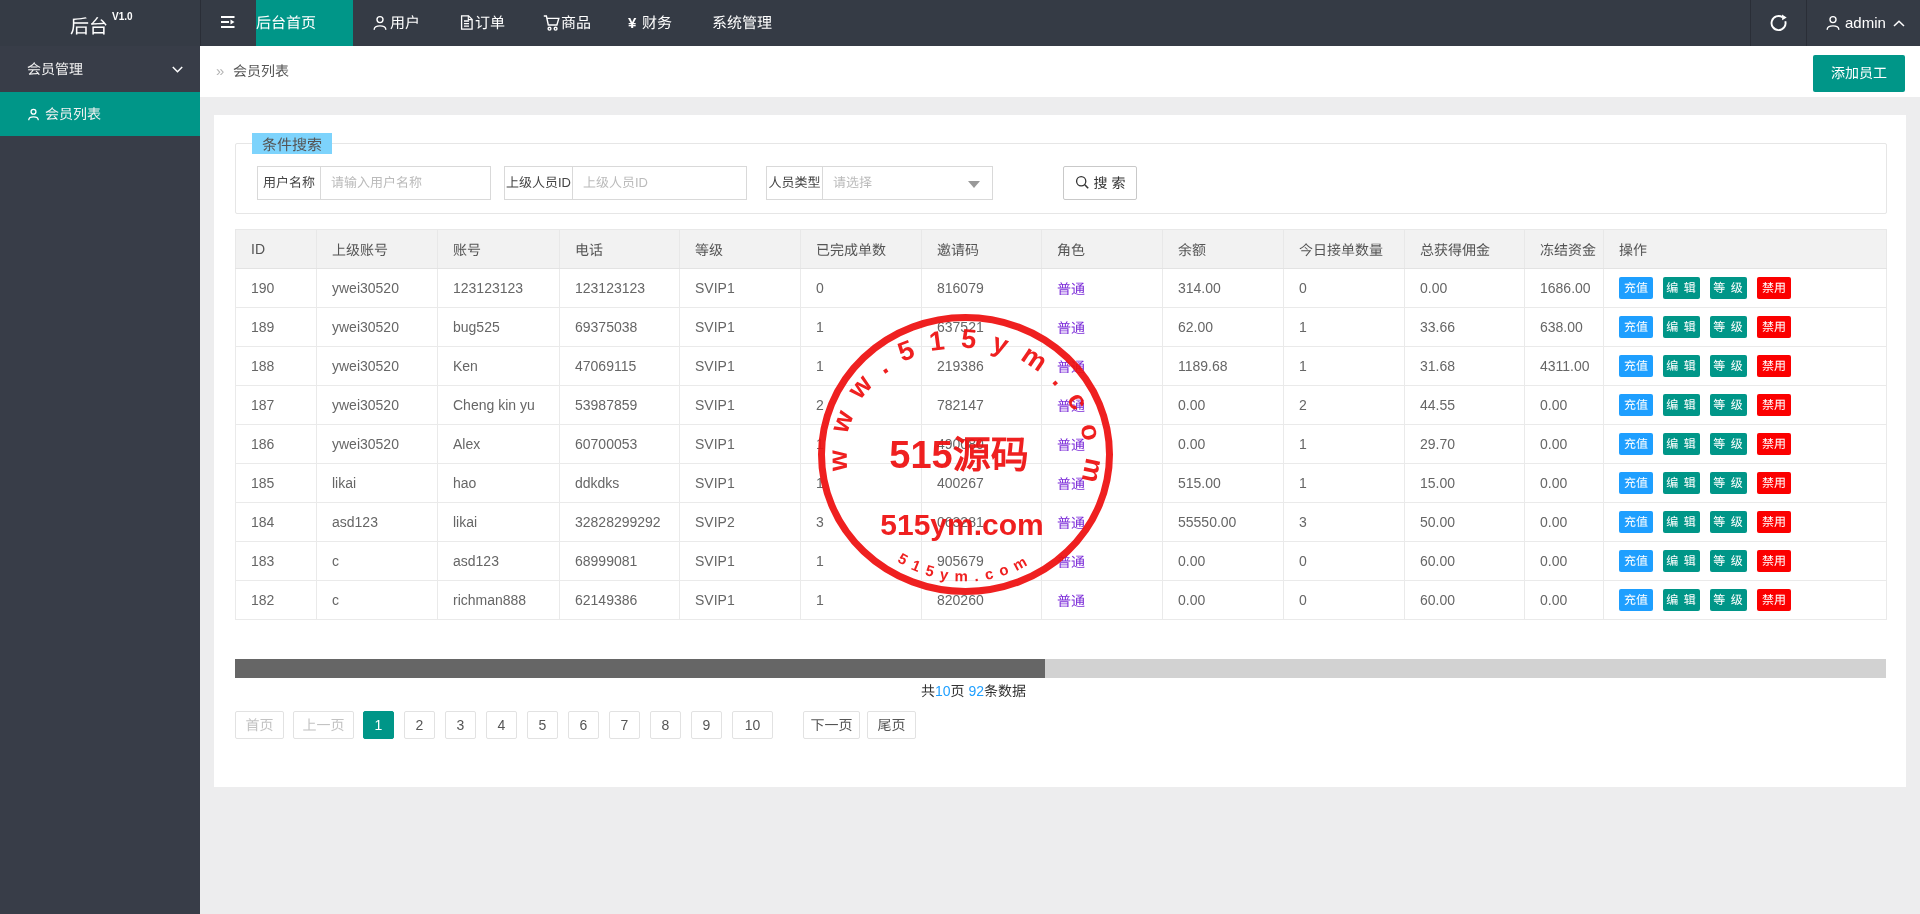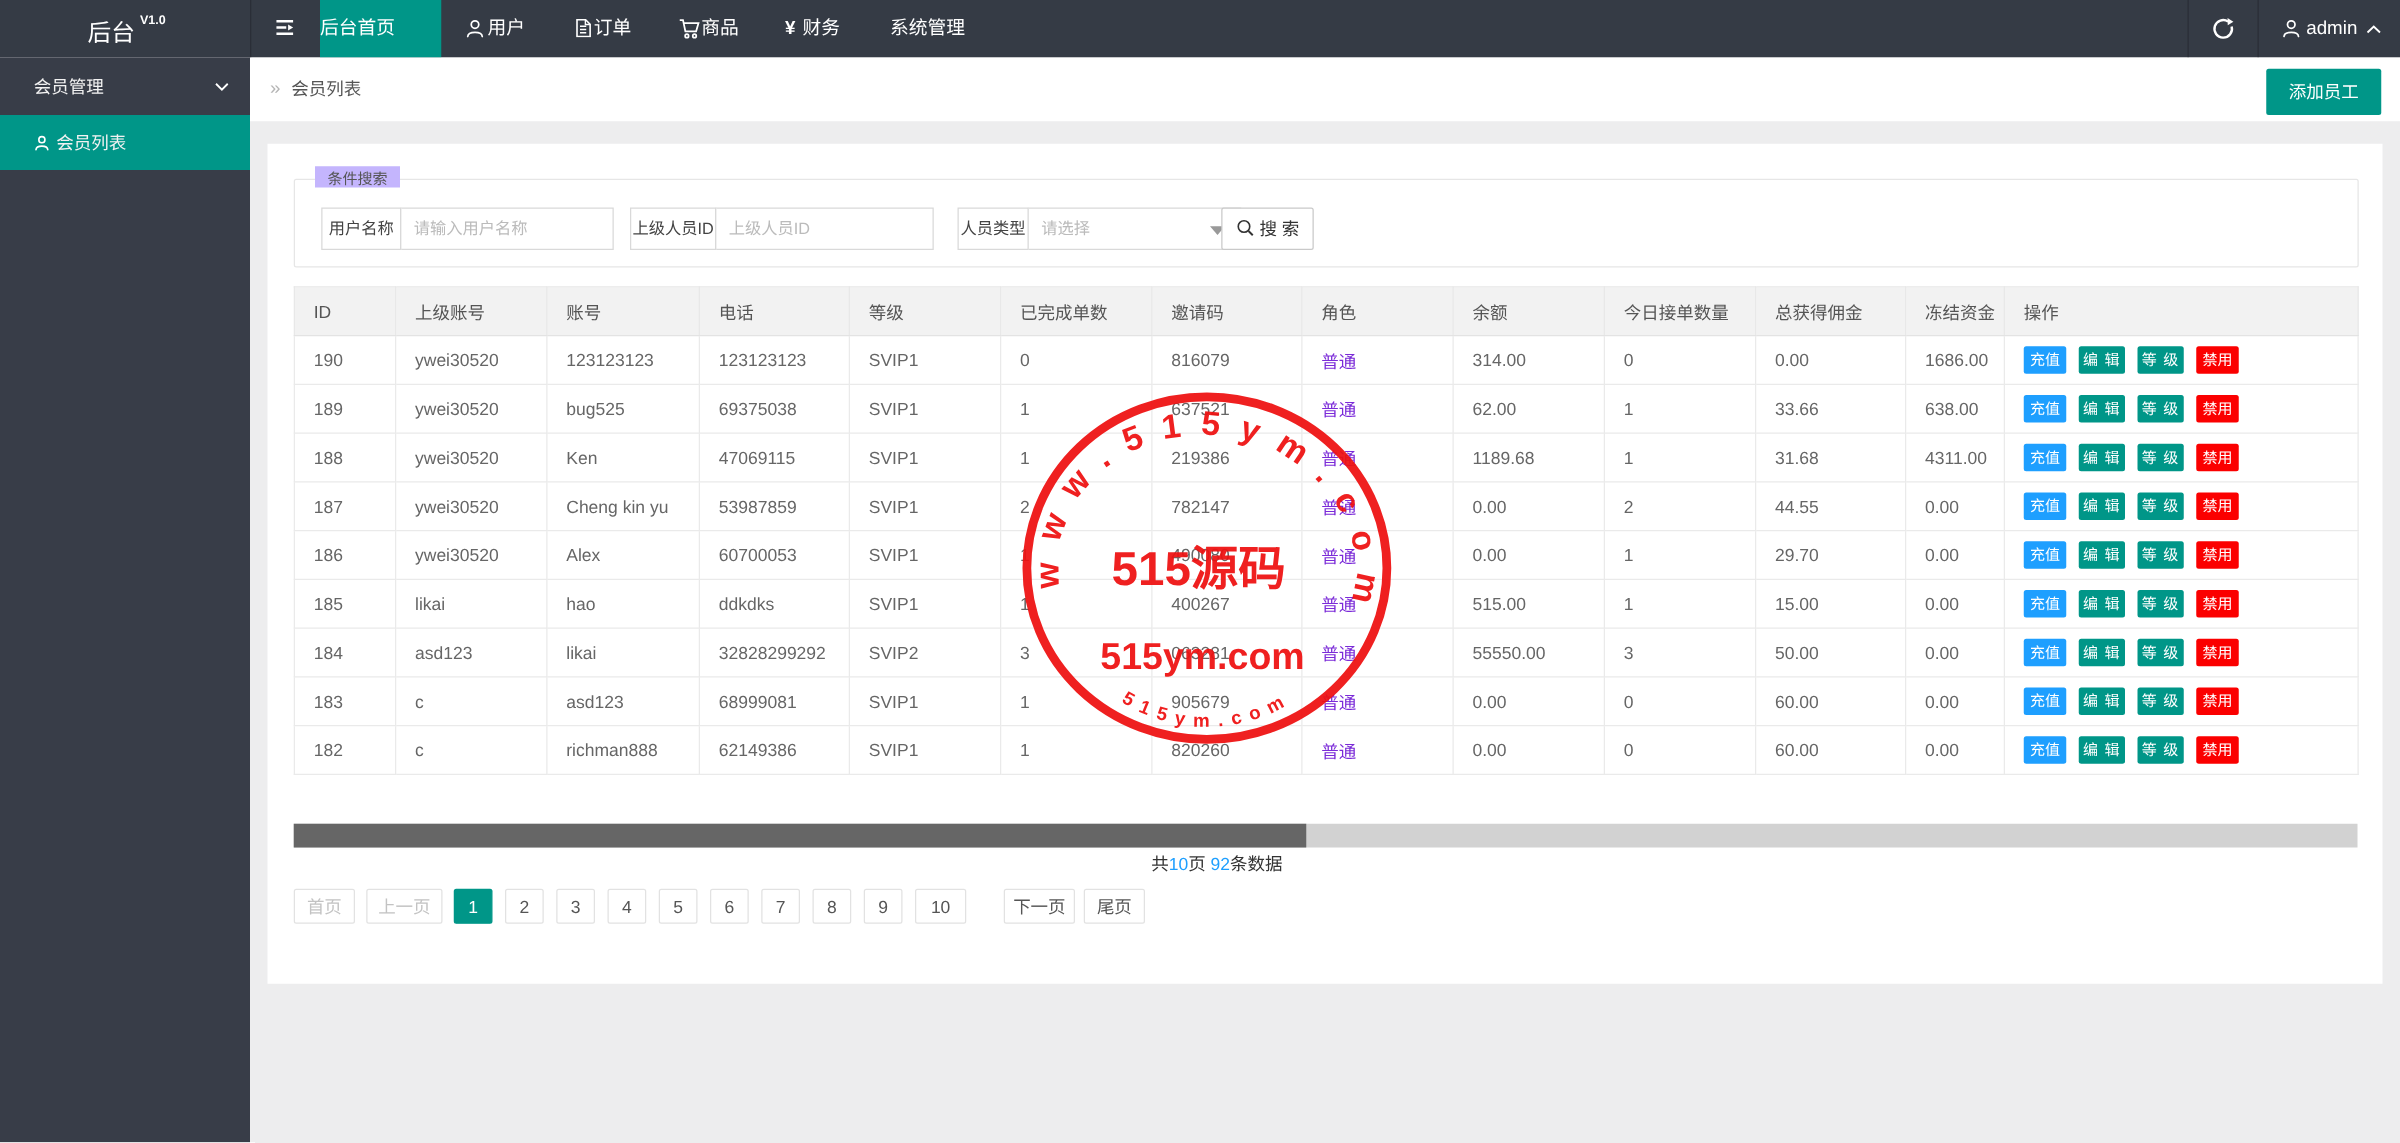--- a/index.html
+++ b/index.html
@@ -18,21 +18,21 @@
   .navicon { position:absolute; top:15px; }
   
   #side { position:absolute; left:0; top:46px; width:200px; height:868px; background:#383D48; }
   .sitem { position:absolute; left:0; width:200px; color:#F2F2F2; font-size:14px; }
   
   #crumb { position:absolute; left:200px; top:46px; width:1720px; height:51px; background:#fff; }
   
   #card { position:absolute; left:214px; top:115px; width:1692px; height:672px; background:#fff; }
   
   #fset { position:absolute; left:235px; top:143px; width:1652px; height:71px; border:1px solid #E6E6E6; border-radius:2px; }
-  #legend { position:absolute; left:252px; top:133px; background:#c4b5fd; padding:0 10px; font-size:12px; color:#555; }
+  #legend { position:absolute; left:252px; top:133px; background:#7dd3fc; padding:0 10px; font-size:15px; color:#555; }
   .lbl { position:absolute; top:166px; height:34px; border:1px solid #D9D9D9; background:#fff; font-size:13px; color:#444; text-align:center; line-height:32px; z-index:2; }
   .inp { position:absolute; top:166px; height:34px; border:1px solid #D9D9D9; background:#fff; font-size:13px; color:#BBB; line-height:32px; padding-left:10px; }
   
   #tbl { position:absolute; left:235px; top:229px; border-collapse:collapse; table-layout:fixed; width:1651px; font-size:14px; }
   #tbl th { height:39px; background:#F2F2F2; font-weight:400; color:#555; text-align:left; padding-left:15px; border:1px solid #E8E8E8; border-bottom:1px solid #E3E3E3; }
   #tbl td { height:39px; color:#666; text-align:left; padding-left:15px; border:1px solid #EAEAEA; background:#fff; white-space:nowrap; overflow:hidden; }
   #tbl .pt { color:#7B2BD8; }
   .btn { display:inline-block; height:22px; line-height:22px; border-radius:2px; color:#fff; font-size:12px; text-align:center; margin-right:10px; }
   .b-blue { background:#1E9FFF; width:34px; }
   .b-green { background:#009688; width:37px; letter-spacing:1px;}
@@ -130,21 +130,21 @@
   <div id="fset"></div>
   <div id="legend">条件搜索</div>
   <div class="lbl" style="left:257px;width:64px">用户名称</div>
   <div class="inp" style="left:320px;width:171px">请输入用户名称</div>
   <div class="lbl" style="left:504px;width:69px">上级人员ID</div>
   <div class="inp" style="left:572px;width:175px">上级人员ID</div>
   <div class="lbl" style="left:766px;width:57px">人员类型</div>
   <div class="inp" style="left:822px;width:171px">请选择
     <span style="position:absolute;right:12px;top:14px;width:0;height:0;border:6px solid transparent;border-top:7px solid #999;border-bottom:0"></span>
   </div>
-  <div class="abs" style="left:977px;top:166px;width:74px;height:34px;border:1px solid #C9C9C9;border-radius:2px;background:#fff;color:#333;font-size:14px;line-height:32px;text-align:center">
+  <div class="abs" style="left:1063px;top:166px;width:74px;height:34px;border:1px solid #C9C9C9;border-radius:2px;background:#fff;color:#333;font-size:14px;line-height:32px;text-align:center">
     <svg style="vertical-align:-2px;margin-right:4px" width="15" height="15" viewBox="0 0 15 15" fill="none" stroke="#333" stroke-width="1.3">
         <circle cx="6.2" cy="6.2" r="4.6"></circle>
         <path d="M9.8 9.8 L13.2 13.2" stroke-width="1.6"></path>
       </svg>搜 索
   </div>
 
   <table id="tbl">
     <colgroup>
       <col style="width:81px">
         <col style="width:121px">

